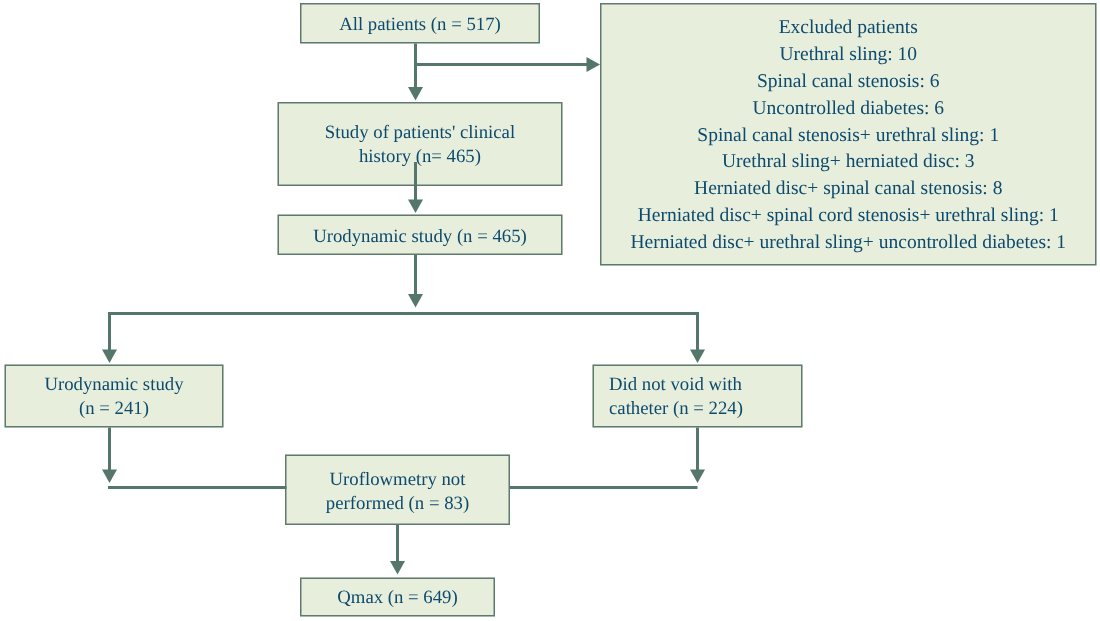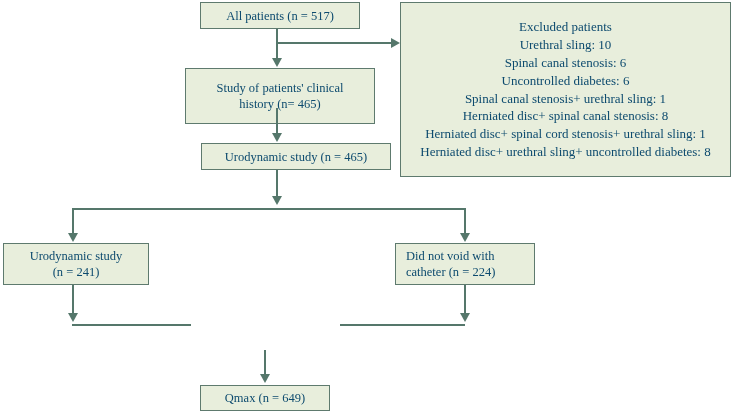--- a/index.html
+++ b/index.html
@@ -33,21 +33,21 @@
     padding: 2px 4px;
   }
   .node .lines {
     width: 100%;
   }
   .node .lines div { white-space: nowrap; }
 
   
   #node-all-patients  { left: 200px; top: 2px;   width: 160px; height: 27px; }
   #node-clinical      { left: 185px; top: 68px;  width: 190px; height: 56px; font-size: 12.5px; }
-  #node-urodyn-465    { left: 201px; top: 143px; width: 190px; height: 27px; }
+  #node-urodyn-465    { left: 185px; top: 143px; width: 190px; height: 27px; }
   #node-urodyn-241    { left: 3px;   top: 243px; width: 146px; height: 42px; }
   #node-no-void       { left: 395px; top: 243px; width: 140px; height: 42px;
                         justify-content: flex-end; text-align: left; padding-left: 10px; }
   #node-uroflow       { left: 190px; top: 303px; width: 150px; height: 47px; }
   #node-qmax          { left: 200px; top: 385px; width: 130px; height: 26px; }
 
   #node-excluded {
     left: 400px; top: 2px; width: 331px; height: 175px;
     align-items: center; justify-content: center;
     font-size: 13px; line-height: 1.38;
@@ -108,37 +108,44 @@
     </div>
   </div>
 
   <div class="node" id="node-no-void">
     <div class="lines">
       <div>Did not void with</div>
       <div>catheter (n = 224)</div>
     </div>
   </div>
 
+  <div class="node" id="node-uroflow">
+    <div class="lines">
+      <div>Uroflowmetry not</div>
+      <div>performed (n = 83)</div>
+    </div>
+  </div>
 
   <div class="node" id="node-qmax">
     <div class="lines">
       <div>Qmax (n = 649)</div>
     </div>
   </div>
 
   <div class="node" id="node-excluded">
     <div class="lines">
       <div>Excluded patients</div>
       <div>Urethral sling: 10</div>
       <div>Spinal canal stenosis: 6</div>
       <div>Uncontrolled diabetes: 6</div>
       <div>Spinal canal stenosis+ urethral sling: 1</div>
+      <div>Urethral sling+ herniated disc: 3</div>
       <div>Herniated disc+ spinal canal stenosis: 8</div>
       <div>Herniated disc+ spinal cord stenosis+ urethral sling: 1</div>
-      <div>Herniated disc+ urethral sling+ uncontrolled diabetes: 8</div>
+      <div>Herniated disc+ urethral sling+ uncontrolled diabetes: 1</div>
     </div>
   </div>
 
   <div class="conn vline" style="left:276px; top:29px; height:31px;"></div>
   <div class="arrow-down" style="left:271.5px; top:58px;"></div>
 
   <div class="conn hline" style="left:276px; top:42px; width:117px;"></div>
   <div class="arrow-right" style="left:391px; top:37.5px;"></div>
 
   <div class="conn vline" style="left:276px; top:108px; height:27px;"></div>

